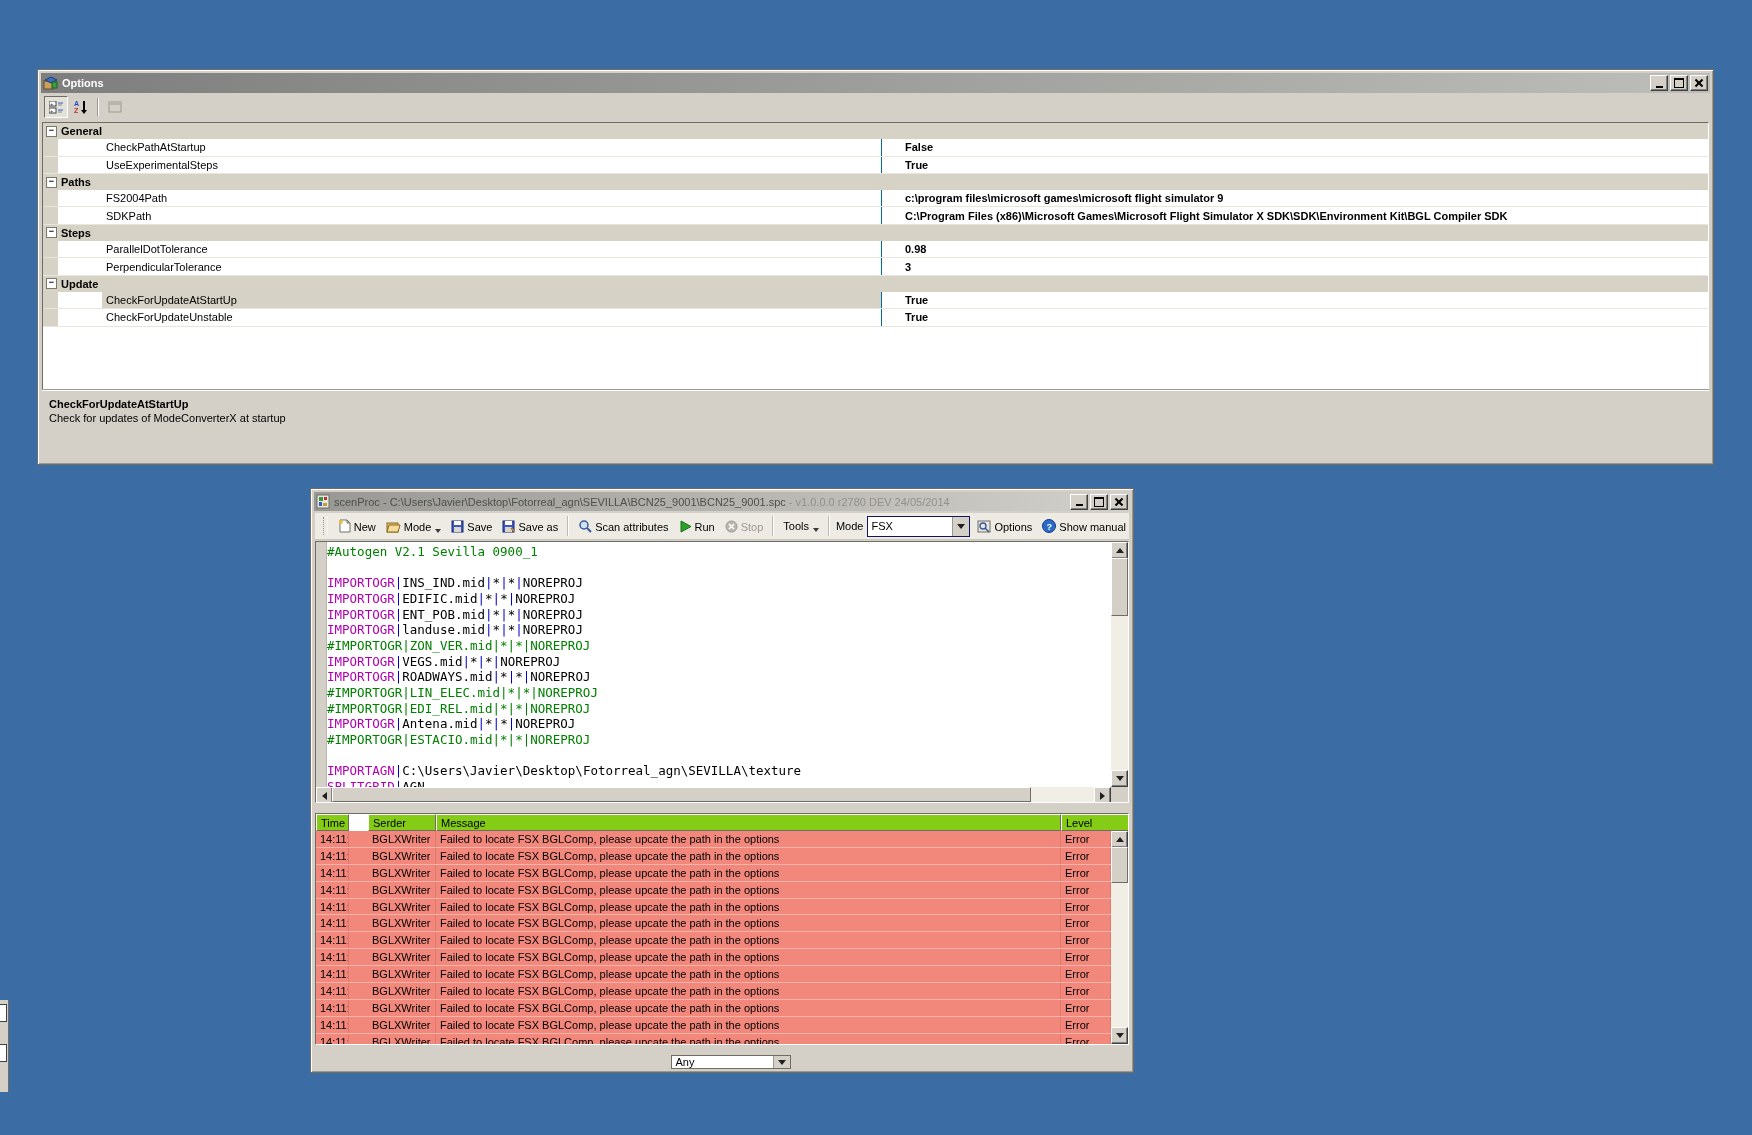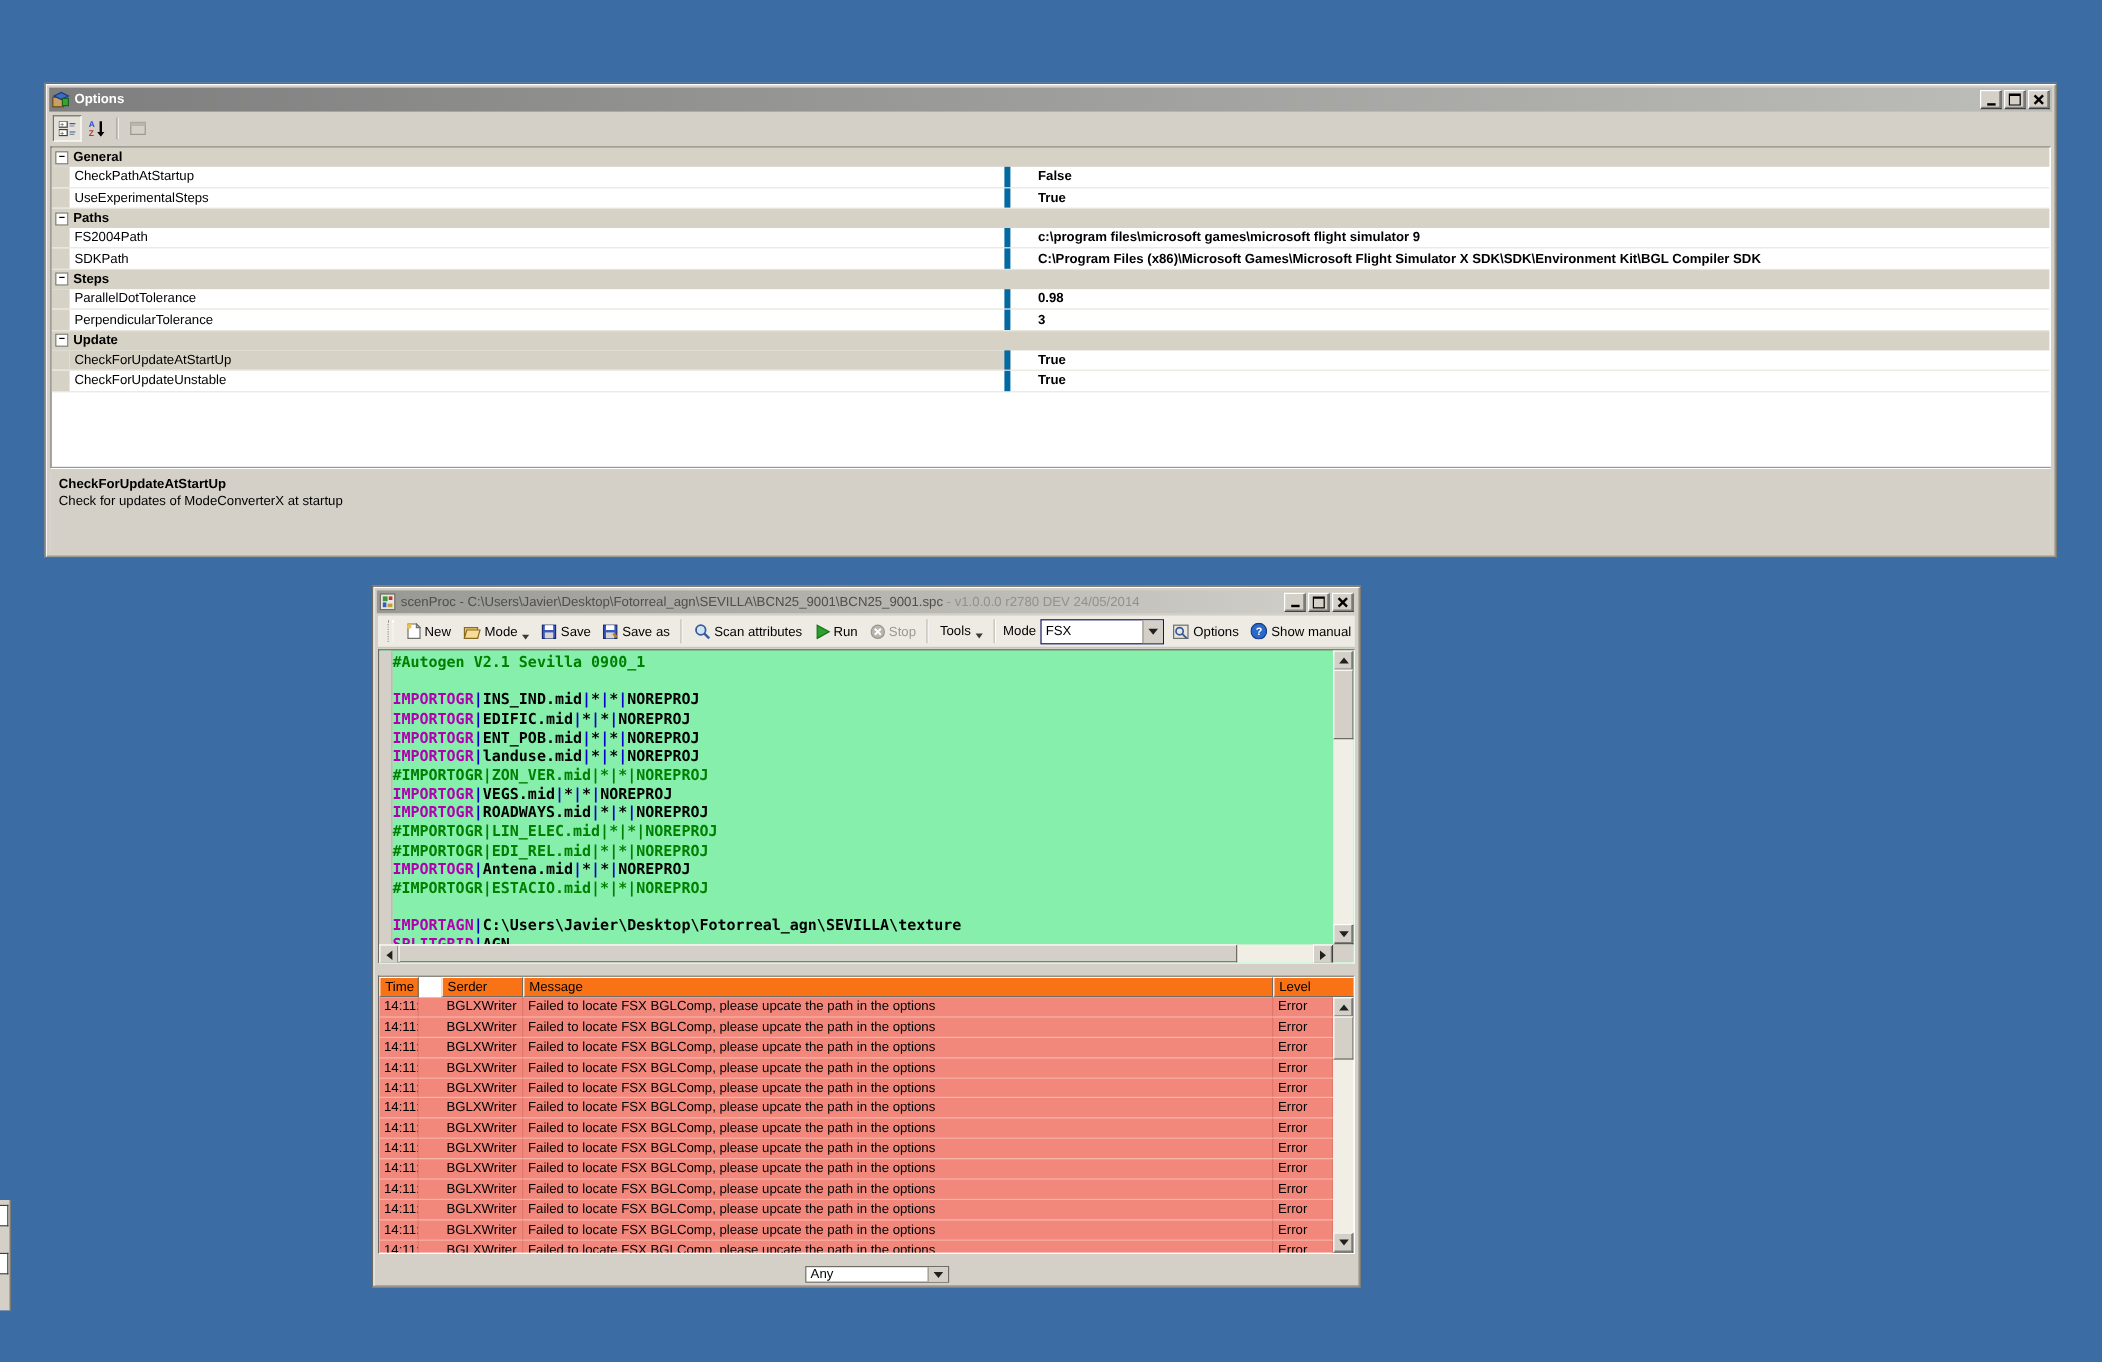--- a/index.html
+++ b/index.html
@@ -30,61 +30,61 @@
   .mini-btn.sel{border:1px solid;border-color:#6E6C64 #FFF #FFF #6E6C64;background:#E4E1D8;}
   .tool-sep{width:1px;height:18px;background:#9B998F;border-right:1px solid #fff;margin:0 3px;}
 
   #prop-grid{position:absolute;left:4px;right:4px;top:52px;bottom:66px;background:#fff;overflow:hidden;
              border:1px solid;border-color:#6E6C64 #FFF #FFF #6E6C64;font-size:11px;}
   .pg-cat{display:flex;align-items:center;height:16.3px;background:#D6D2C6;font-weight:bold;color:#000;}
   .pg-minus{width:9px;height:9px;border:1px solid #7a786e;background:#fff;font-size:9px;line-height:7px;text-align:center;
             margin:0 4px 0 3px;color:#000;}
   .pg-row{display:flex;height:16.3px;border-bottom:1px solid #E7E5DC;}
   .pg-strip{width:15px;background:#D6D2C6;flex:0 0 15px;}
-  .pg-name{flex:0 0 775px;padding-left:4px;display:flex;align-items:center;border-right:5px solid #0369a1;
-           color:#000;overflow:hidden;white-space:nowrap;}
+  .pg-name{flex:0 0 775px;padding-left:4px;display:flex;align-items:center;border-right:1px solid #0369a1;
+           color:#000;overflow:hidden;white-space:nowrap;margin-left:44px;}
   .pg-name.sel{background:#D6D2C6;}
   .pg-val{flex:1;padding-left:5px;display:flex;align-items:center;font-weight:bold;color:#000;
           overflow:hidden;white-space:nowrap;margin-left:18px;}
   #opt-desc{position:absolute;left:4px;right:4px;bottom:4px;height:58px;background:#D4D0C8;
             border-top:3px solid #D4D0C8;box-shadow:0 -1px 0 #FFF,0 -2px 0 #9B998F;padding:4px 7px;font-size:11px;}
   #opt-desc .d-title{font-weight:bold;margin-bottom:2px;}
 
   
   #sp-toolbar{position:absolute;left:4px;right:4px;top:24px;height:26px;background:#EDEBE3;display:flex;
               align-items:center;gap:4px;padding-left:8px;font-size:11px;border-bottom:1px solid #c9c6bc;}
   .grip{width:3px;height:18px;border-left:1px dotted #9a9890;border-right:1px dotted #fff;margin-right:3px;}
   .tbtn{display:flex;align-items:flex-end;gap:3px;padding:2px 3px;color:#000;white-space:nowrap;}
   .tbtn.disabled{color:#9C9A90;}
   .drop-arrow{width:0;height:0;border-left:3px solid transparent;border-right:3px solid transparent;border-top:4px solid #3a3a36;margin-left:1px;}
   .vsep{width:1px;height:20px;background:#bdbab0;border-right:1px solid #fff;margin:0 2px;}
   #mode-combo{display:flex;width:108px;height:19px;border:1px solid #16165e;background:#fff;align-items:center;}
   #mode-combo .val{flex:1;padding-left:3px;font-size:11px;}
   .combo-btn{width:16px;height:100%;background:#D4D0C8;border-left:1px solid #9B998F;display:flex;align-items:center;justify-content:center;}
 
-  #editor{position:absolute;left:4px;right:4px;top:52px;height:260px;background:#86efac;
-          border:1px solid;border-color:#6E6C64 #FFF #FFF #6E6C64;overflow:hidden;font-weight:bold;}
+  #editor{position:absolute;left:4px;right:4px;top:52px;height:260px;background:#ffffff;
+          border:1px solid;border-color:#6E6C64 #FFF #FFF #6E6C64;overflow:hidden;}
   #ed-strip{position:absolute;left:0;top:0;bottom:15px;width:10px;background:#D4D0C8;border-right:1px solid #b9b6ac;}
   #code{position:absolute;left:11px;top:2px;right:17px;bottom:15px;overflow:hidden;
         font-family:"DejaVu Sans Mono","Liberation Mono",monospace;font-size:12.5px;line-height:15.67px;white-space:pre;}
   .sb-v{position:absolute;right:0;top:0;bottom:15px;width:17px;background:#F0EEE5;}
   .sb-h{position:absolute;left:0;right:17px;bottom:0;height:15px;background:#F0EEE5;}
   .sb-corner{position:absolute;right:0;bottom:0;width:17px;height:15px;background:#D4D0C8;}
   .sb-btn{position:absolute;background:#D4D0C8;border:1px solid;border-color:#FFF #404040 #404040 #FFF;
           box-shadow:inset -1px -1px 0 #808080;display:flex;align-items:center;justify-content:center;}
   .arr-up{width:0;height:0;border-left:4px solid transparent;border-right:4px solid transparent;border-bottom:5px solid #202020;}
   .arr-dn{width:0;height:0;border-left:4px solid transparent;border-right:4px solid transparent;border-top:5px solid #202020;}
   .arr-l{width:0;height:0;border-top:4px solid transparent;border-bottom:4px solid transparent;border-right:5px solid #202020;}
   .arr-r{width:0;height:0;border-top:4px solid transparent;border-bottom:4px solid transparent;border-left:5px solid #202020;}
   .sb-thumb{position:absolute;background:#D4D0C8;border:1px solid;border-color:#FFF #6E6C64 #6E6C64 #FFF;}
 
   #log{position:absolute;left:4px;right:4px;top:324px;height:230px;background:#fff;overflow:hidden;
        border:1px solid;border-color:#6E6C64 #FFF #FFF #6E6C64;font-size:11px;}
   #log-head{display:flex;height:17px;}
-  .lh-cell{background:#f97316;border:1px solid;border-color:#FFF #6E6C64 #6E6C64 #FFF;display:flex;
+  .lh-cell{background:#84cc16;border:1px solid;border-color:#FFF #6E6C64 #6E6C64 #FFF;display:flex;
            align-items:center;padding-left:4px;color:#000;box-sizing:border-box;}
   .col-time{flex:0 0 33px;}
   .col-sender{flex:0 0 68px;margin-left:19px;}
   .col-msg{flex:0 0 625px;}
   .col-level{flex:1;}
   #log-rows{position:absolute;left:0;right:17px;top:17px;bottom:0;overflow:hidden;}
   .log-row{display:flex;height:16.9px;box-sizing:border-box;border-bottom:1px solid #F8B4AA;color:#000;}
   .lr-cell{display:flex;align-items:center;padding-left:4px;box-sizing:border-box;border-right:1px solid #E2786C;
            overflow:hidden;white-space:nowrap;}
   #log-sb{position:absolute;right:0;top:17px;bottom:0;width:17px;background:#F0EEE5;}

